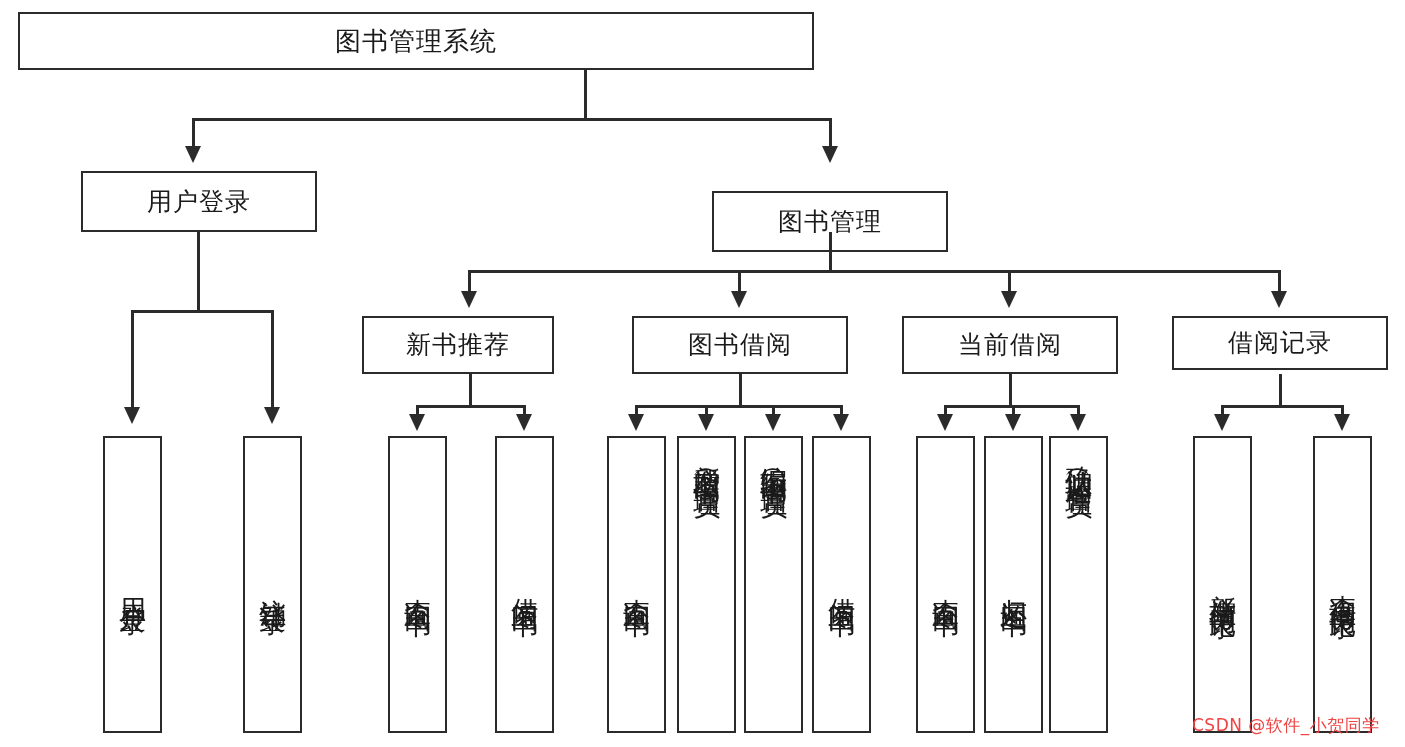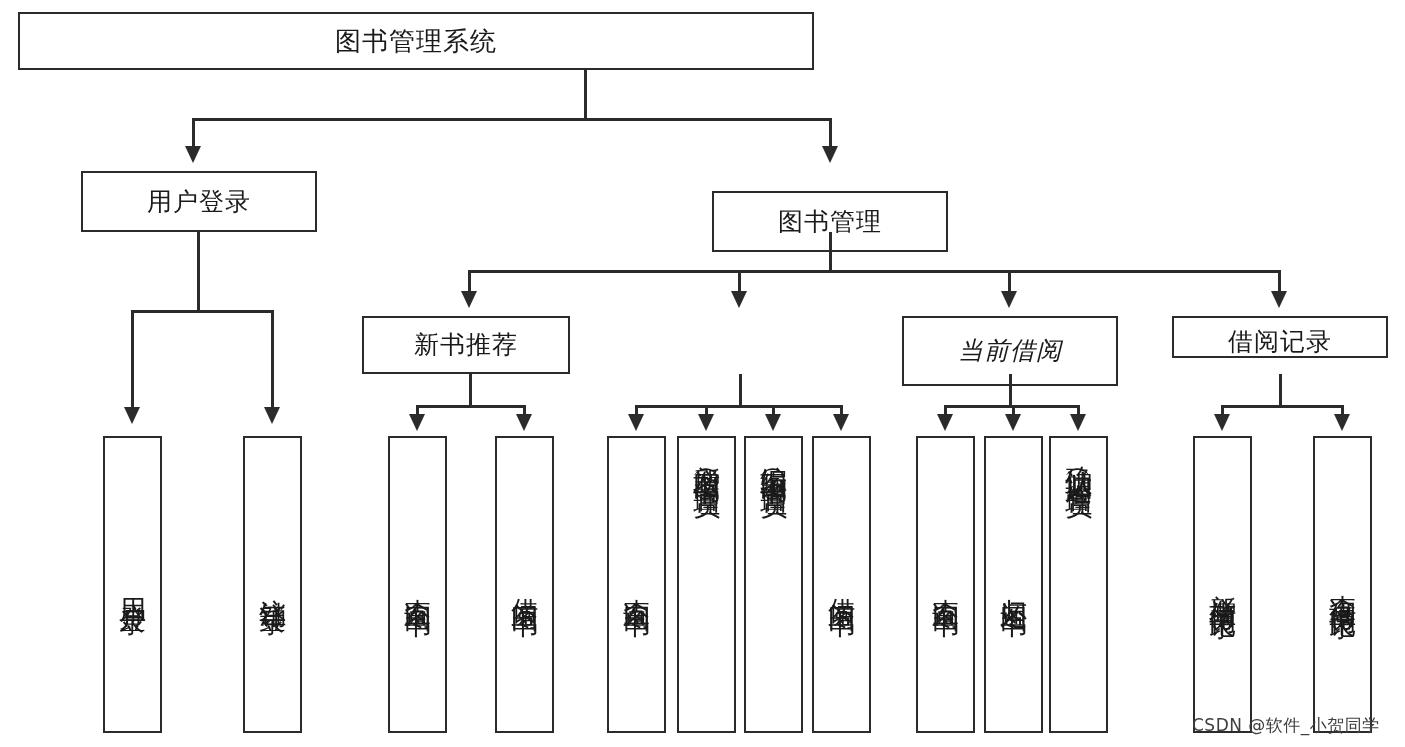--- a/index.html
+++ b/index.html
@@ -68,21 +68,21 @@
   .arrow {
     position: absolute;
     width: 0;
     height: 0;
     border-left: 8.5px solid transparent;
     border-right: 8.5px solid transparent;
     border-top: 17px solid #2b2b2b;
   }
   .watermark {
     position: absolute;
-    color: #404040;
+    color: #ef4444;
     font-size: 17px;
     letter-spacing: 0.5px;
     white-space: nowrap;
     user-select: none;
   }
 </style>
 </head>
 <body>
 
 <div id="canvas">
@@ -124,27 +124,30 @@
 
   <div class="ln v" style="left:738px; top:270px; width:2.5px; height:23px;"></div>
   <div class="arrow" style="left:731px; top:291px;"></div>
 
   <div class="ln v" style="left:1008px; top:270px; width:2.5px; height:23px;"></div>
   <div class="arrow" style="left:1001px; top:291px;"></div>
 
   <div class="ln v" style="left:1278px; top:270px; width:2.5px; height:23px;"></div>
   <div class="arrow" style="left:1271px; top:291px;"></div>
 
-  <div class="node horiz" style="left:362px; top:316px; width:208px; height:58px;">
+  <div class="node horiz" style="left:362px; top:316px; width:192px; height:58px;">
     <span class="label">新书推荐</span>
   </div>
-  <div class="node horiz" style="left:902px; top:316px; width:216px; height:70px;font-style:italic;">
+  <div class="node horiz" style="left:632px; top:316px; width:216px; height:58px;">
+    <span class="label">图书借阅</span>
+  </div>
+  <div class="node horiz" style="left:902px; top:316px; width:216px; height:58px;">
     <span class="label">当前借阅</span>
   </div>
-  <div class="node horiz" style="left:1172px; top:316px; width:216px; height:42px;align-items:flex-end;">
+  <div class="node horiz" style="left:1172px; top:316px; width:216px; height:54px;">
     <span class="label">借阅记录</span>
   </div>
 
   <div class="ln v" style="left:469px; top:374px; width:2.5px; height:33px;"></div>
   <div class="ln h" style="left:416px; top:405px; width:110px; height:2.5px;"></div>
   <div class="ln v" style="left:416px; top:405px; width:2.5px; height:14px;"></div>
   <div class="arrow" style="left:409px; top:414px;"></div>
   <div class="ln v" style="left:523px; top:405px; width:2.5px; height:14px;"></div>
   <div class="arrow" style="left:516px; top:414px;"></div>
 

